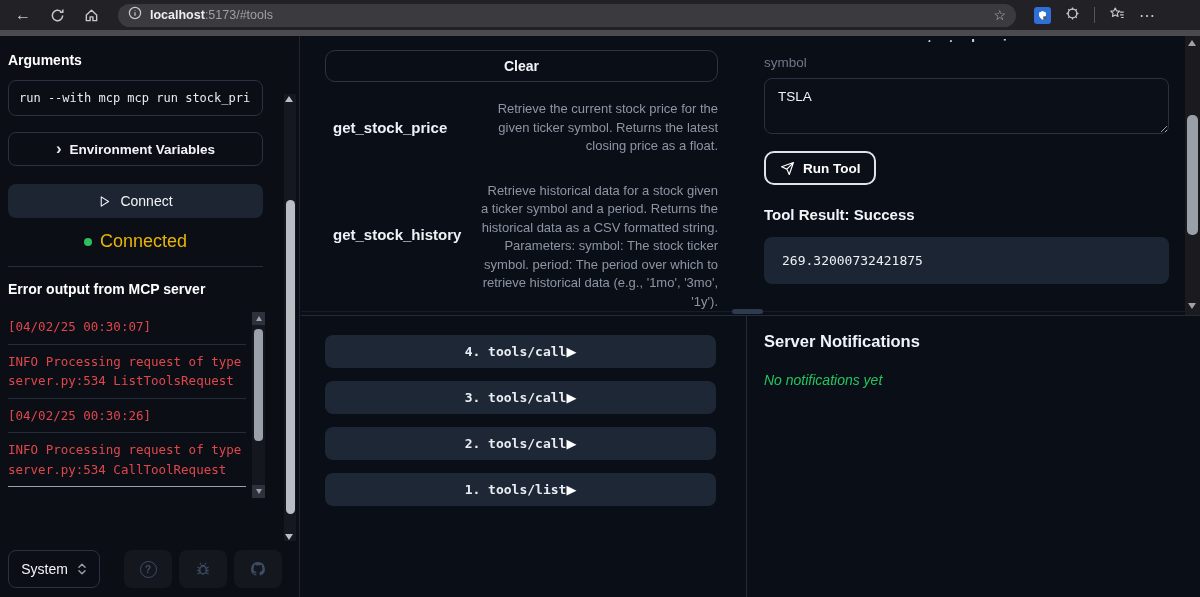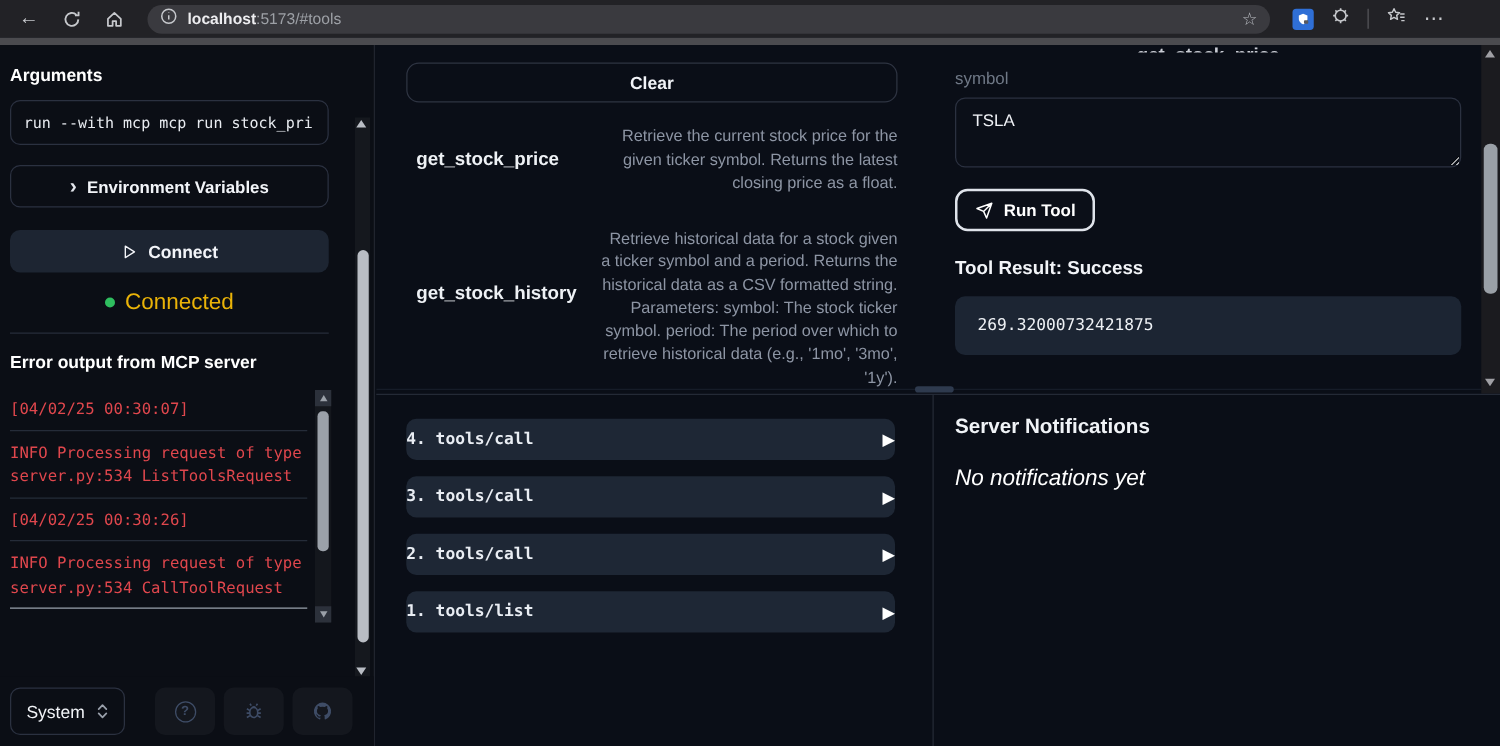--- a/index.html
+++ b/index.html
@@ -37,21 +37,21 @@
   .sb-label { margin:16px 0 0 0; font-size:14px; font-weight:bold; color:#ffffff; }
   .args-input { margin-top:12px; height:36px; width:100%; border:1px solid #2b3140; border-radius:8px;
                 background:#0b0e15; color:#e8ebf0; font-size:12px; display:flex; align-items:center;
                 padding:0 10px; white-space:nowrap; overflow:hidden; }
   .env-btn { margin-top:16px; height:34px; width:100%; border:1px solid #2b3140; border-radius:8px;
              background:transparent; color:#f2f4f8; display:flex; align-items:center; justify-content:center;
              gap:8px; font-size:13.5px; font-weight:bold; }
   .env-chev { font-size:17px; font-weight:bold; color:#e3e6ec; line-height:1; margin-top:-2px; }
   .connect-btn { margin-top:18px; height:34px; width:100%; border:none; border-radius:8px; background:#1d2532;
                  color:#f2f4f8; display:flex; align-items:center; justify-content:center; gap:9px;
-                 font-size:14px; font-weight:bold; }
+                 font-size:14px; font-weight:normal; }
   .status-row { margin-top:13px; display:flex; align-items:center; justify-content:center; gap:8px; }
   .status-dot { width:8px; height:8px; border-radius:50%; background:#2fbe5f; }
   .status-text { font-size:18px; color:#eab308; }
   .sb-divider { margin-top:14px; height:1px; background:#272d3a; }
   .log-wrap { position:relative; margin-top:13px; }
   .log-list { width:238px; height:188px; overflow:hidden; }
   .log-entry { font-family:"DejaVu Sans Mono",monospace; font-size:12.5px; line-height:19.5px;
                color:#e0474d; padding:7px 0; border-bottom:1px solid #252c39; }
   .log-entry:nth-child(4){ border-bottom-color:#99a1ac; }
   .log-entry:last-child{ border-bottom:none; }
@@ -117,26 +117,26 @@
   .pane-hline { position:absolute; bottom:2px; left:0; width:884px; height:1px; background:#161c28; }
   .pane-hthumb { position:absolute; bottom:0; left:431px; width:31px; height:5px; background:#2e3a4e; border-radius:3px; }
 
   .main-divider { position:absolute; top:279px; left:0; width:899px; height:1px; background:#242a36; }
 
   .lower { position:absolute; top:280px; left:0; width:899px; height:281px; }
   .history-pane { position:absolute; left:0; top:0; width:446px; height:281px; border-right:1px solid #242a36; }
   .section-title { margin:16px 0 0 24px; font-size:16.5px; font-weight:bold; color:#f0f3f7; }
   .history-list { margin:19px 30px 0 24px; }
   .history-row { height:33px; background:#1e2735; border-radius:8px; margin-bottom:13px;
-                 display:flex; align-items:center; justify-content:space-between; padding:0 0; }
+                 display:flex; align-items:center; justify-content:center; padding:0 32px; }
   .history-label { font-family:"DejaVu Sans Mono",monospace; font-size:13px; font-weight:bold; color:#e9edf3; }
   .play-icon { color:#ffffff; font-size:13px; }
   .notif-pane { position:absolute; left:447px; top:0; width:452px; height:281px; }
   .notif-pane .section-title { margin-left:16px; }
-  .notif-empty { margin:21px 0 0 16px; font-size:18px; font-style:italic; color:#ffffff; }
+  .notif-empty { margin:21px 0 0 16px; font-size:14px; font-style:italic; color:#22c55e; }
 </style>
 </head>
 <body>
 
 <div class="chrome">
   <div class="chrome-btn">←</div>
   <div class="chrome-btn">
     <svg width="15" height="15" viewBox="0 0 16 16" fill="none" stroke="#c6c8cc" stroke-width="1.6">
       <path d="M13.5 8a5.5 5.5 0 1 1-1.6-3.9"></path>
         <path d="M13.7 1.5v3.1h-3.1" stroke-linejoin="round"></path>

